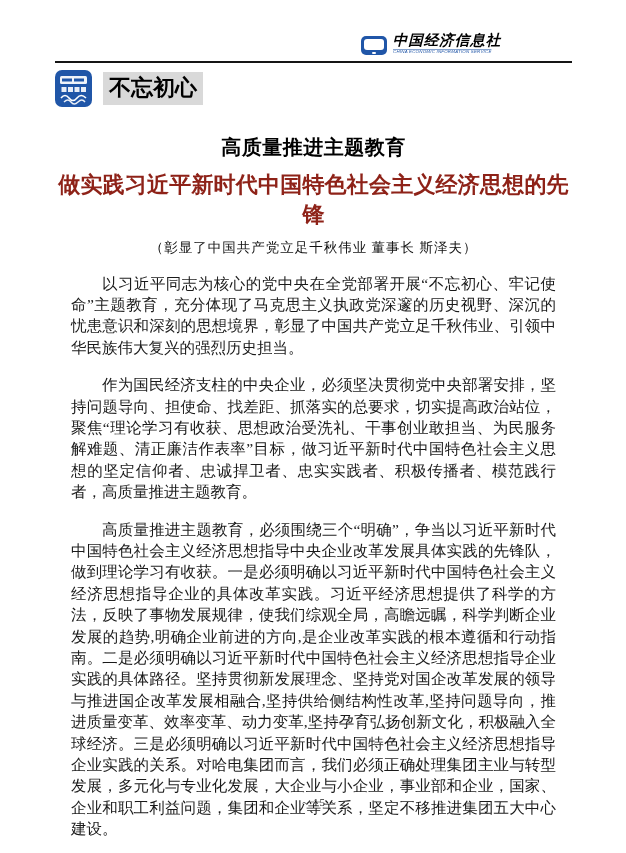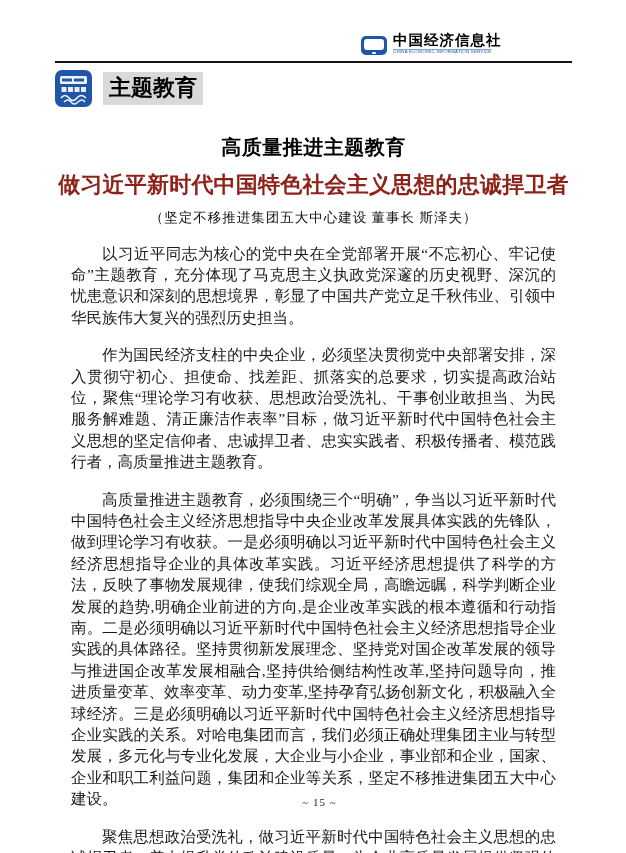--- a/index.html
+++ b/index.html
@@ -15,21 +15,21 @@
     width:626px;height:853px;
     margin:0 auto;
     background:#ffffff;
     padding:0 54px 0 55px;
     overflow:hidden;
     font-family:"Liberation Serif","DejaVu Serif",serif;
     color:var(--ink);
   }
   
   .hdr{padding-top:33px;}
-  .hdr-inner{display:flex;justify-content:flex-end;}
+  .hdr-inner{display:flex;justify-content:flex-end;font-style:italic;}
   .logo{display:flex;align-items:center;gap:6px;}
   .tvicon{
     display:inline-block;width:26px;height:19px;
     background:var(--brand-blue);border-radius:5px;position:relative;flex:0 0 auto;
   }
   .tvscreen{
     position:absolute;left:3px;top:3px;right:3px;bottom:5px;
     background:#ffffff;border-radius:3px;
   }
   .tvdot{position:absolute;left:11px;bottom:1.5px;width:4px;height:2px;background:#fff;border-radius:1px;}
@@ -113,30 +113,30 @@
       <rect x="5" y="6" width="27" height="8" rx="1.5" fill="#ffffff" opacity="0.93"></rect>
       <rect x="7" y="8.5" width="10" height="3" fill="#2056a8"></rect>
       <rect x="19" y="8.5" width="10" height="3" fill="#2056a8"></rect>
       <rect x="6.5" y="17" width="5" height="5" fill="#ffffff" opacity="0.9"></rect>
       <rect x="13" y="17" width="5" height="5" fill="#ffffff" opacity="0.9"></rect>
       <rect x="19.5" y="17" width="5" height="5" fill="#ffffff" opacity="0.9"></rect>
       <rect x="26" y="17" width="5" height="5" fill="#ffffff" opacity="0.9"></rect>
       <path d="M6 28 q4 -5 8 0 t8 0 t9 0" stroke="#ffffff" stroke-width="1.6" fill="none"></path>
       <path d="M9 32 q4 -4 7 0 t7 0 t7 0" stroke="#ffffff" stroke-width="1.4" fill="none" opacity="0.9"></path>
     </svg>
-    <span class="section-label">主题教育</span>
+    <span class="section-label">不忘初心</span>
   </div>
 
   <div class="title">高质量推进主题教育</div>
-  <div class="subtitle">做习近平新时代中国特色社会主义思想的忠诚捍卫者</div>
-  <div class="byline">（坚定不移推进集团五大中心建设 董事长 斯泽夫）</div>
+  <div class="subtitle">做实践习近平新时代中国特色社会主义经济思想的先锋</div>
+  <div class="byline">（彰显了中国共产党立足千秋伟业 董事长 斯泽夫）</div>
 
   <div class="body">
     <p>以习近平同志为核心的党中央在全党部署开展“不忘初心、牢记使命”主题教育，充分体现了马克思主义执政党深邃的历史视野、深沉的忧患意识和深刻的思想境界，彰显了中国共产党立足千秋伟业、引领中华民族伟大复兴的强烈历史担当。</p>
-    <p>作为国民经济支柱的中央企业，必须坚决贯彻党中央部署安排，深入贯彻守初心、担使命、找差距、抓落实的总要求，切实提高政治站位，聚焦“理论学习有收获、思想政治受洗礼、干事创业敢担当、为民服务解难题、清正廉洁作表率”目标，做习近平新时代中国特色社会主义思想的坚定信仰者、忠诚捍卫者、忠实实践者、积极传播者、模范践行者，高质量推进主题教育。</p>
+    <p>作为国民经济支柱的中央企业，必须坚决贯彻党中央部署安排，坚持问题导向、担使命、找差距、抓落实的总要求，切实提高政治站位，聚焦“理论学习有收获、思想政治受洗礼、干事创业敢担当、为民服务解难题、清正廉洁作表率”目标，做习近平新时代中国特色社会主义思想的坚定信仰者、忠诚捍卫者、忠实实践者、积极传播者、模范践行者，高质量推进主题教育。</p>
     <p>高质量推进主题教育，必须围绕三个“明确”，争当以习近平新时代中国特色社会主义经济思想指导中央企业改革发展具体实践的先锋队，做到理论学习有收获。一是必须明确以习近平新时代中国特色社会主义经济思想指导企业的具体改革实践。习近平经济思想提供了科学的方法，反映了事物发展规律，使我们综观全局，高瞻远瞩，科学判断企业发展的趋势,明确企业前进的方向,是企业改革实践的根本遵循和行动指南。二是必须明确以习近平新时代中国特色社会主义经济思想指导企业实践的具体路径。坚持贯彻新发展理念、坚持党对国企改革发展的领导与推进国企改革发展相融合,坚持供给侧结构性改革,坚持问题导向，推进质量变革、效率变革、动力变革,坚持孕育弘扬创新文化，积极融入全球经济。三是必须明确以习近平新时代中国特色社会主义经济思想指导企业实践的关系。对哈电集团而言，我们必须正确处理集团主业与转型发展，多元化与专业化发展，大企业与小企业，事业部和企业，国家、企业和职工利益问题，集团和企业等关系，坚定不移推进集团五大中心建设。</p>
     <p>聚焦思想政治受洗礼，做习近平新时代中国特色社会主义思想的忠诚捍卫者，着力提升党的政治建设质量，为企业高质量发展提供坚强的政治保障。</p>
 
   </div>
 
   <div class="pageno">~ 15 ~</div>
 
 </div>
 
 </body></html>

